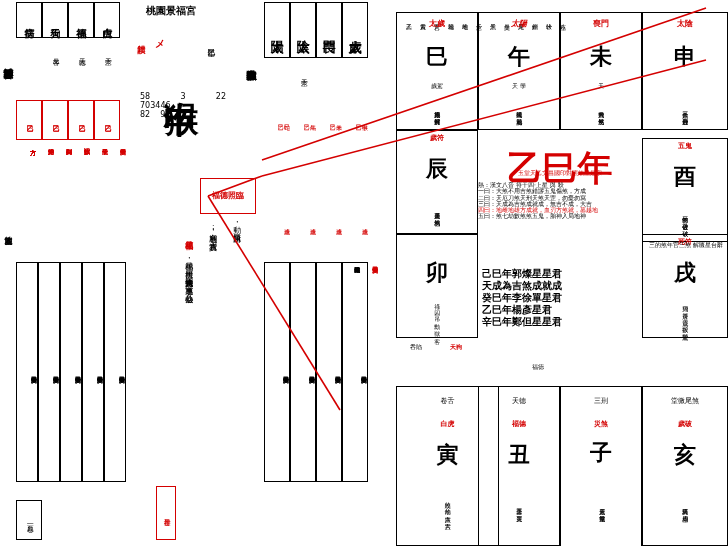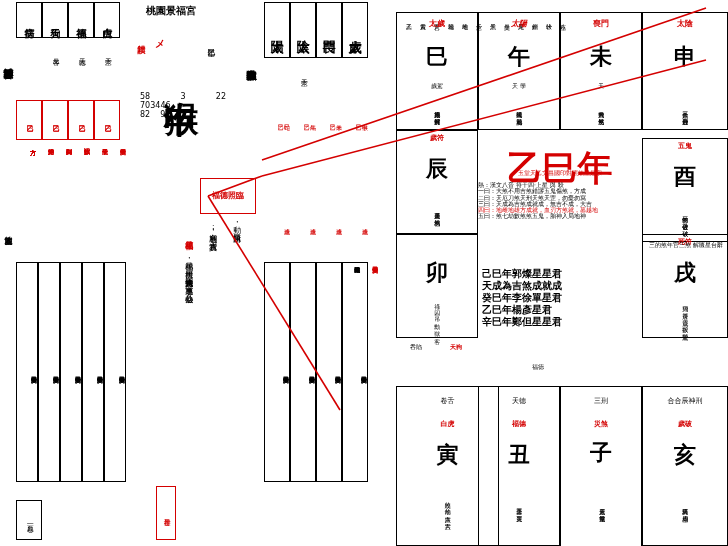--- a/index.html
+++ b/index.html
@@ -391,21 +391,21 @@
         </div>
       <div class="ctr" style="height:44px;">
           <span class="xxl b">子</span>
         </div>
       <div class="ctr" style="height:60px;">
           <span class="vcol tiny">玉紫天厄 堂微尾煞</span>
         </div>
     </div>
     <div class="gridbox" style="left:246px;top:386px;width:86px;height:160px;">
       <div class="ctr" style="height:30px;">
-          <span class="xs">合合辰神刑</span>
+          <span class="xs">堂微尾煞</span>
         </div>
       <div class="ctr" style="height:16px;">
           <span class="xs red b">歲破</span>
         </div>
       <div class="ctr" style="height:44px;">
           <span class="xxl b">亥</span>
         </div>
       <div class="ctr" style="height:60px;">
           <span class="vcol tiny">月天驛馬 空虛馬刃</span>
         </div>

